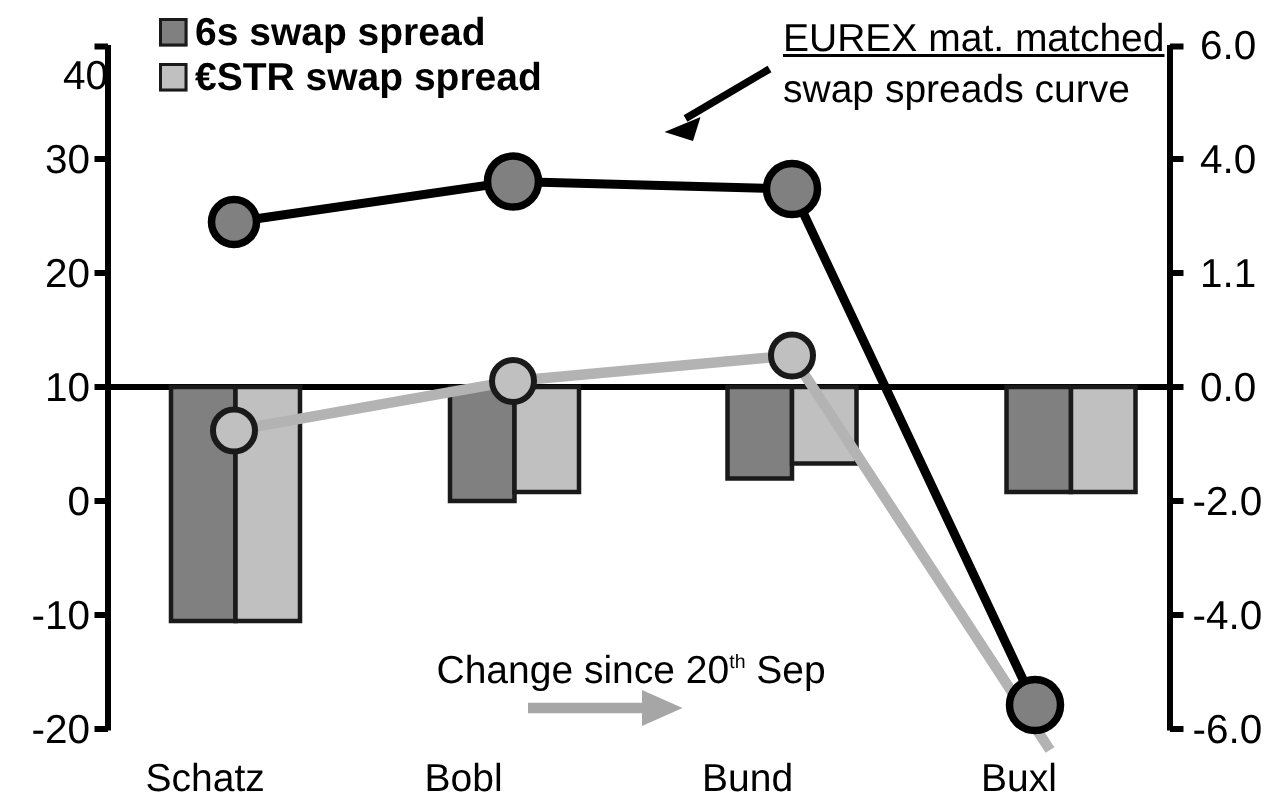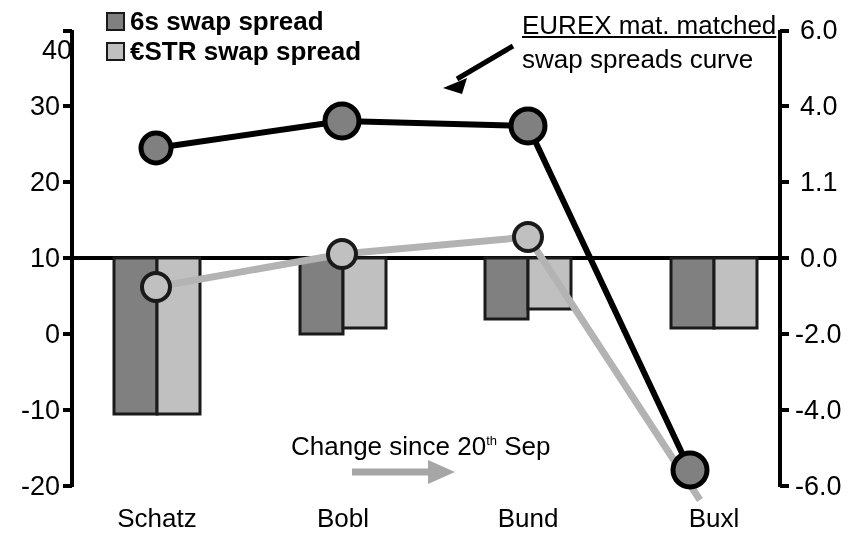--- a/index.html
+++ b/index.html
@@ -4,21 +4,21 @@
 <style>
   html,body{margin:0;padding:0;background:#ffffff;}
   body{width:852px;height:539px;overflow:hidden;
        font-family:"Liberation Sans","DejaVu Sans",sans-serif;color:#000;}
   #root{position:relative;width:852px;height:539px;}
 
   .tick-label{position:absolute;font-size:27px;line-height:27px;color:#000;white-space:nowrap;}
   .tick-label.left{text-align:right;}
   .tick-label.right{text-align:right;}
 
-  .cat-label{position:absolute;font-size:26px;line-height:26px;text-align:center;white-space:nowrap;}
+  .cat-label{position:absolute;font-size:26px;line-height:26px;white-space:nowrap;}
 
   .legend{position:absolute;left:106px;top:6px;}
   .legend-row{display:flex;align-items:center;height:30px;font-weight:bold;}
   .legend-swatch{width:19px;height:19px;border:2px solid #1a1a1a;box-sizing:border-box;margin-right:5px;}
   .legend-text{font-size:26px;line-height:26px;white-space:nowrap;}
 
   .annot{position:absolute;font-size:26px;line-height:30px;white-space:nowrap;}
   .annot-sup{font-size:13px;vertical-align:super;line-height:0;}
 
   svg{position:absolute;left:0;top:0;}

